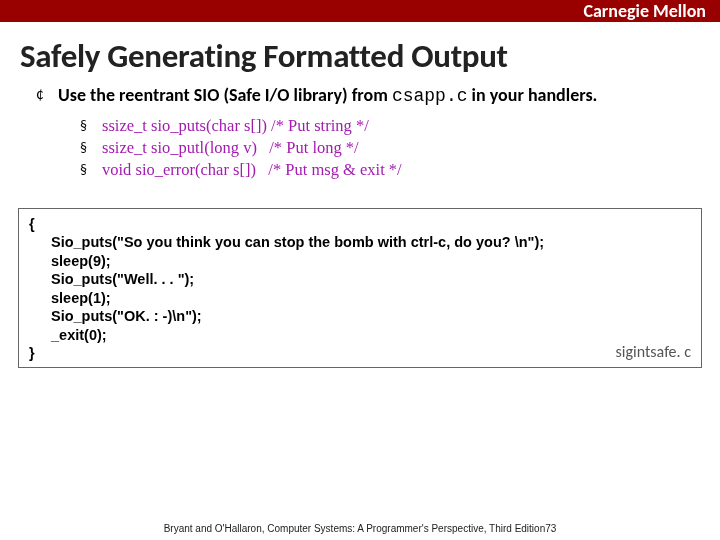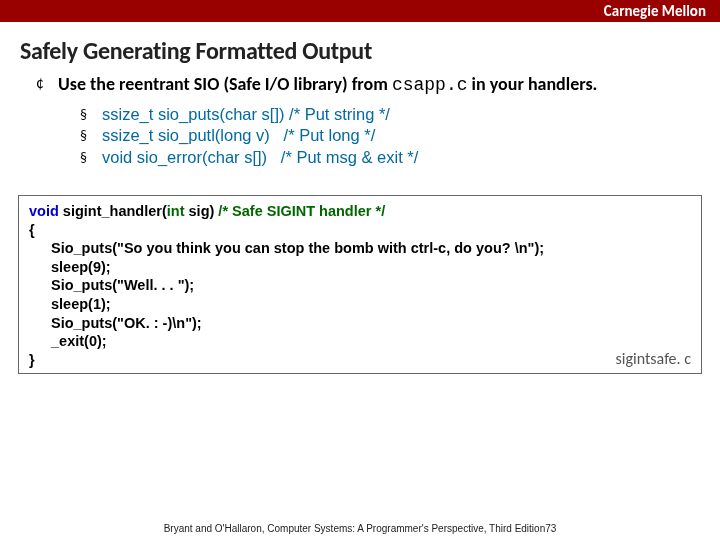--- a/index.html
+++ b/index.html
@@ -1,29 +1,29 @@
 <!DOCTYPE html>
 <html><head>
 <meta charset="utf-8">
 <style>
   * { margin: 0; padding: 0; box-sizing: border-box; }
   html, body { width: 720px; height: 540px; font-family: Calibri, Arial, sans-serif; background: #fff; overflow: hidden; }
   .slide { width: 720px; height: 540px; position: relative; background: #fff; }
   .topbar { height: 22px; background: #990000; display: flex; justify-content: flex-end; align-items: center; padding-right: 14px; }
-  .brand { color: #fff; font-weight: bold; font-size: 15px; }
-  .title { font-size: 24px; font-weight: bold; color: #222; padding: 14px 20px 8px 20px; letter-spacing: -0.3px; }
+  .brand { color: #fff; font-weight: bold; font-size: 18px; }
+  .title { font-size: 33px; font-weight: bold; color: #222; padding: 14px 20px 8px 20px; letter-spacing: -0.3px; }
   .body { padding: 0 28px 0 36px; }
   .bullet1 { display: flex; margin-bottom: 8px; }
   .bullet1-mark { flex: 0 0 22px; font-size: 16px; line-height: 1.3; color: #000; }
   .bullet1-text { font-size: 18px; font-weight: bold; color: #000; line-height: 1.25; }
   .bullet1-text .mono { font-family: "Courier New", monospace; font-weight: normal; }
   .sublist { margin-left: 44px; margin-top: 2px; }
   .bullet2 { display: flex; margin-bottom: 2px; }
   .bullet2-mark { flex: 0 0 22px; font-size: 14px; line-height: 1.4; color: #000; }
-  .bullet2-text { font-family: Liberation Sans, sans-serif; font-size: 16.5px; white-space: pre; color: #0369a1; }
+  .bullet2-text { font-family: Liberation Serif, serif; font-size: 16.5px; white-space: pre; color: #a21caf; }
   .codebox { margin: 28px 18px 0 18px; border: 1px solid #666; padding: 6px 10px 4px 10px; background: #fff; position: relative; font-family: Arial, sans-serif; font-size: 14.5px; font-weight: bold; line-height: 1.28; }
   .codebox .indent { padding-left: 22px; }
   .kw-void { color: #0000cc; }
   .kw-int { color: #006600; }
   .fn { color: #000; }
   .comment { color: #006600; }
   .codebox-label { position: absolute; right: 10px; bottom: 4px; font-family: Calibri, Arial, sans-serif; font-weight: normal; font-size: 16px; color: #555; }
   .footer { position: absolute; bottom: 6px; left: 12px; right: 12px; display: flex; justify-content: center; font-size: 10px; color: #222; font-family: Arial, sans-serif; }
 </style>
 </head>
@@ -54,25 +54,20 @@
         <div class="bullet2-text">ssize_t sio_putl(long v)   /* Put long */</div>
       </div>
       <div class="bullet2">
         <div class="bullet2-mark">§</div>
         <div class="bullet2-text">void sio_error(char s[])   /* Put msg &amp; exit */</div>
       </div>
     </div>
   </div>
 
   <div class="codebox">
-    <div>
-      <span class="kw-void">void</span>
-      <span> </span>
-      <span class="fn">sigint_handler</span><span>(</span><span class="kw-int">int</span><span> sig</span><span>)</span><span class="comment"> /* Safe SIGINT handler */</span>
-    </div>
     <div>{</div>
     <div class="indent">Sio_puts("So you think you can stop the bomb with ctrl-c, do you? \n");</div>
     <div class="indent">sleep(9);</div>
     <div class="indent">Sio_puts("Well. . . ");</div>
     <div class="indent">sleep(1);</div>
     <div class="indent">Sio_puts("OK. : -)\n");</div>
     <div class="indent">_exit(0);</div>
     <div>}</div>
     <div class="codebox-label">sigintsafe. c</div>
   </div>

